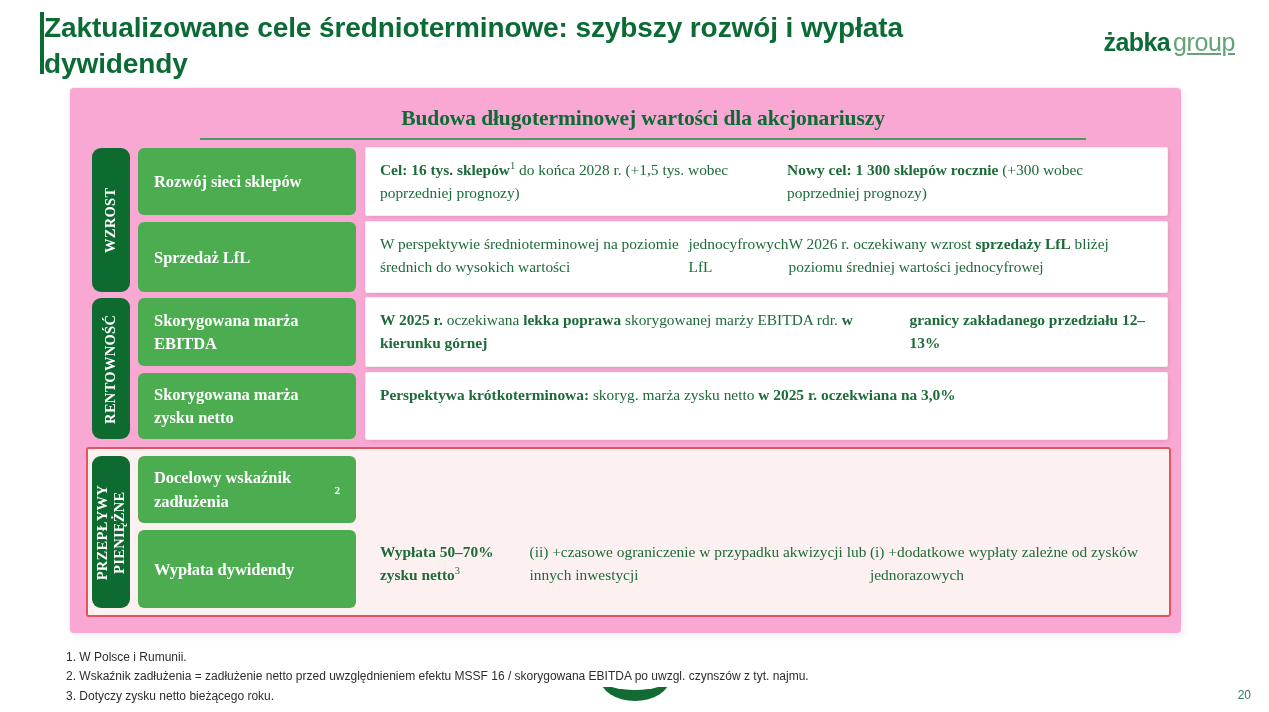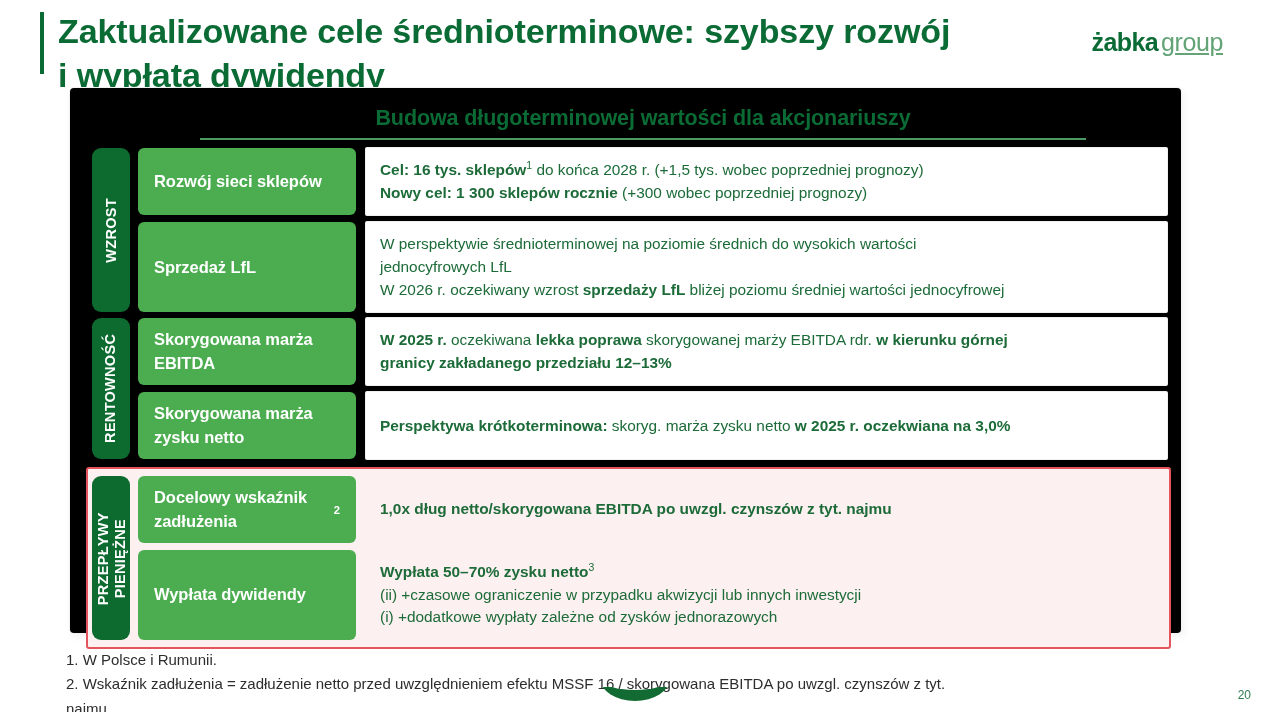--- a/index.html
+++ b/index.html
@@ -31,32 +31,31 @@
     align-items: flex-start;
   }
   .title-accent {
     width: 4px;
     height: 62px;
     background: #0b6b35;
     flex: 0 0 auto;
     margin-top: 2px;
   }
   .slide-title {
-    margin-left: 14px;
     color: #0b6b35;
-    font-size: 34px;
+    font-size: 28px;
     font-weight: bold;
     line-height: 1.28;
     letter-spacing: -0.1px;
     max-width: 900px;
   }
 
   .logo {
     position: absolute;
-    right: 46px;
+    right: 34px;
     top: 28px;
     display: flex;
     align-items: baseline;
     white-space: nowrap;
     justify-content: flex-end;
   }
   .logo-mark {
     color: #0b6b35;
     font-size: 25px;
     font-weight: bold;
@@ -71,23 +70,24 @@
     text-decoration: underline;
   }
 
   
   .card {
     position: absolute;
     left: 70px;
     top: 88px;
     width: 1111px;
     height: 545px;
-    background: #000000;
+    background: #f9a8d4;
     border-radius: 4px;
     box-shadow: 0 0 0 1px #f2f2f2, 2px 3px 9px rgba(0,0,0,0.065);
+    font-family: Liberation Serif, serif;
   }
 
   .card-header {
     position: absolute;
     left: 130px;
     top: 18px;
     width: 886px;
   }
   .card-header-text {
     color: #0b6b35;
@@ -177,22 +177,22 @@
   }
 
   .row-content {
     flex: 1 1 auto;
     margin-left: 10px;
     background: #ffffff;
     box-shadow: 0 0 0 1px #f0f0f0, 1.5px 2px 5px rgba(0,0,0,0.10);
     border-radius: 1px;
     padding: 11px 16px 11px 14px;
     display: flex;
-    flex-direction: column;
-    justify-content: center;
+    flex-direction: row;
+    justify-content: space-between;
     color: #1c6b38;
     font-size: 15.4px;
     line-height: 1.47;
   }
   .group.highlight .row-content {
     background: #fdf0f1;
     box-shadow: none;
     border-radius: 2px;
   }
   .row-content .ln { display: block; }
@@ -210,21 +210,21 @@
 
   
   .footnotes {
     position: absolute;
     left: 66px;
     top: 648px;
     width: 900px;
   }
   .footnote {
     color: #2d2d2d;
-    font-size: 15px;
+    font-size: 12px;
     line-height: 1.62;
   }
 
   
   .smile {
     position: absolute;
     left: 50%;
     transform: translateX(-50%);
     bottom: -1px;
     width: 70px;
@@ -315,23 +315,20 @@
             </div>
           </div>
         </div>
         <div class="group highlight">
           <div class="group-label">
             <div class="group-label-text">PRZEPŁYWY<br>PIENIĘŻNE</div>
           </div>
           <div class="group-rows">
             <div class="row h-debt">
               <div class="row-label">Docelowy wskaźnik zadłużenia<sup>2</sup></div>
-              <div class="row-content">
-                <span class="ln"><b>1,0x dług netto/skorygowana EBITDA po uwzgl. czynszów z tyt. najmu</b></span>
-              </div>
             </div>
             <div class="row h-div">
               <div class="row-label">Wypłata dywidendy</div>
               <div class="row-content">
                 <span class="ln"><b>Wypłata 50–70% zysku netto</b><sup>3</sup></span>
                 <span class="ln"><span>(ii) +czasowe ograniczenie w przypadku akwizycji lub innych inwestycji</span></span>
                 <span class="ln"><span>(i) +dodatkowe wypłaty zależne od zysków jednorazowych</span></span>
               </div>
             </div>
           </div>

